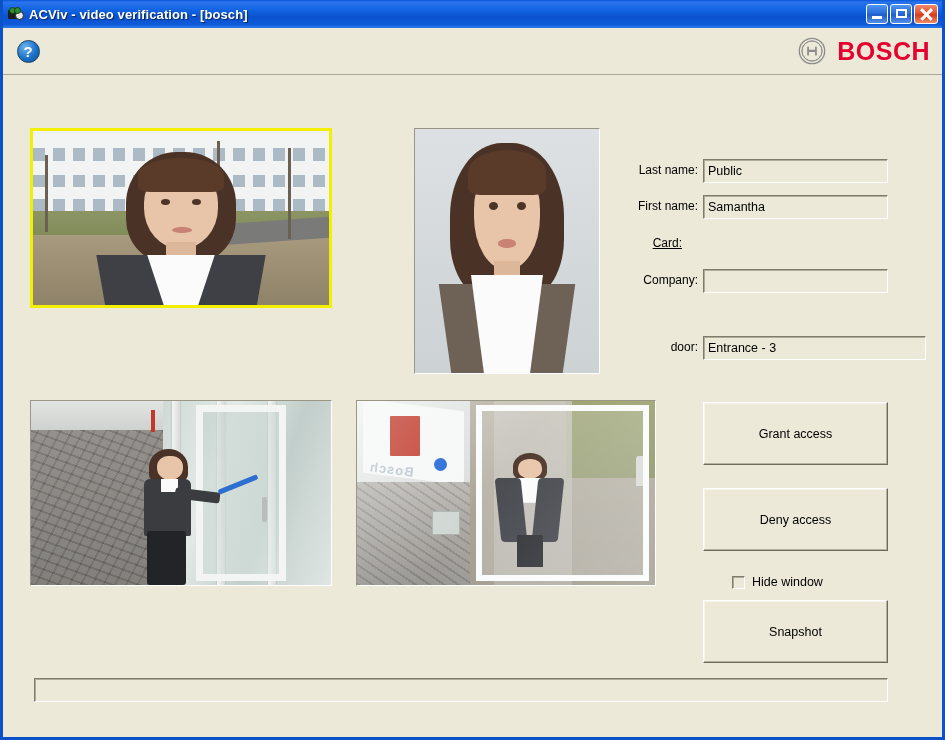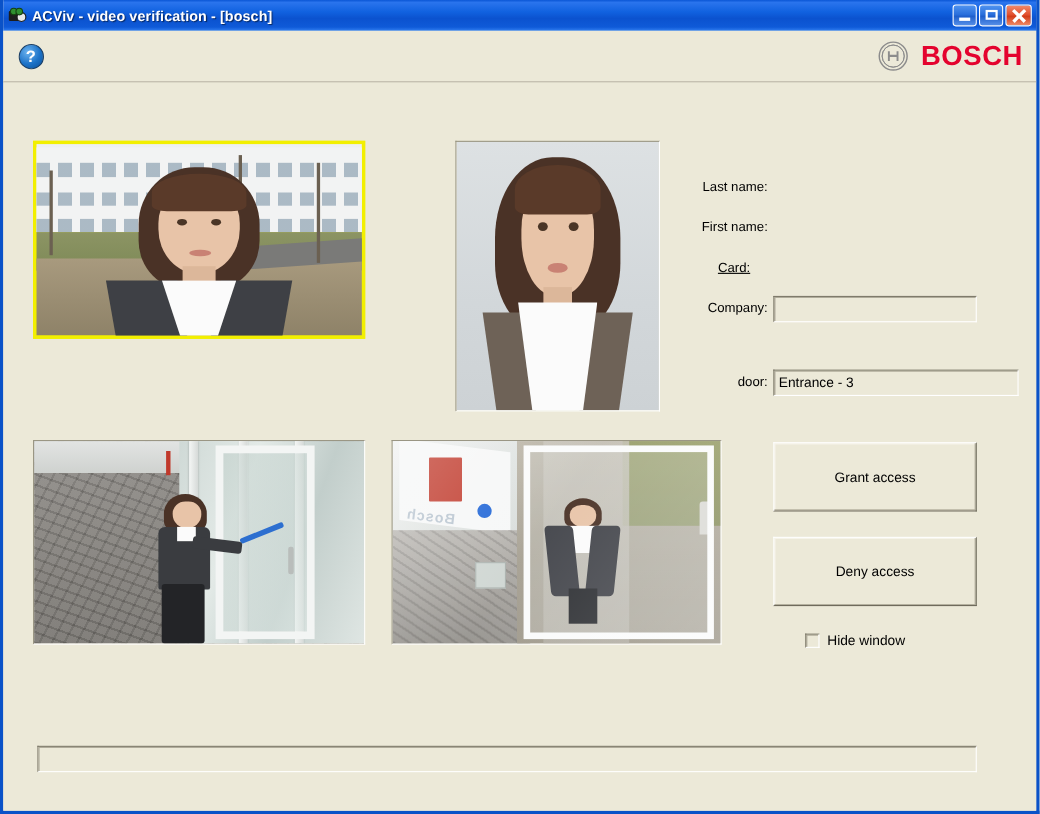--- a/index.html
+++ b/index.html
@@ -671,39 +671,42 @@
           <span class="p-shirt" style="left:28%; top:22%; width:44%; height:22%; clip-path:polygon(0 0,100% 0,74% 100%,26% 100%);"></span>
           <span class="p-jacket-l" style="left:2%;  top:22%; width:40%; height:56%; background:#42444a; transform:skewX(6deg); border-radius:4px;"></span>
           <span class="p-jacket-r" style="left:58%; top:22%; width:40%; height:56%; background:#42444a; transform:skewX(-6deg); border-radius:4px;"></span>
           <span style="position:absolute; left:30%; top:72%; width:40%; height:28%; background:#2b2d31;"></span>
         </span>
         <span class="glassoverlay"></span>
       </div>
     </div>
 
     <div class="fld-label" style="left:560px; top:88px; width:135px;">Last name:</div>
+    <div class="fld-box" style="left:700px; top:84px; width:185px; height:24px;">Public</div>
 
     <div class="fld-label" style="left:560px; top:124px; width:135px;">First name:</div>
+    <div class="fld-box" style="left:700px; top:120px; width:185px; height:24px;">Samantha</div>
 
     <div class="fld-label" style="left:544px; top:161px; width:135px;text-decoration:underline;">Card:</div>
 
     <div class="fld-label" style="left:560px; top:198px; width:135px;">Company:</div>
     <div class="fld-box" style="left:700px; top:194px; width:185px; height:24px;"></div>
 
     <div class="fld-label" style="left:560px; top:265px; width:135px;">door:</div>
     <div class="fld-box" style="left:700px; top:261px; width:223px; height:24px;">Entrance - 3</div>
 
     <div class="btn" style="left:700px; top:413px; width:185px; height:63px;">Deny access</div>
 
     <div class="btn" style="left:700px; top:327px; width:185px; height:63px;">Grant access</div>
 
     <div class="chk-wrap" style="left:729px; top:500px;">
       <span class="chk-box"></span>
       <span>Hide window</span>
     </div>
 
+    <div class="btn" style="left:700px; top:525px; width:185px; height:63px;">Snapshot</div>
 
     <div class="msgbar" style="left:31px; top:603px; width:854px; height:24px;"></div>
 
   </div>
 
 
 </div>
 
 </body></html>

